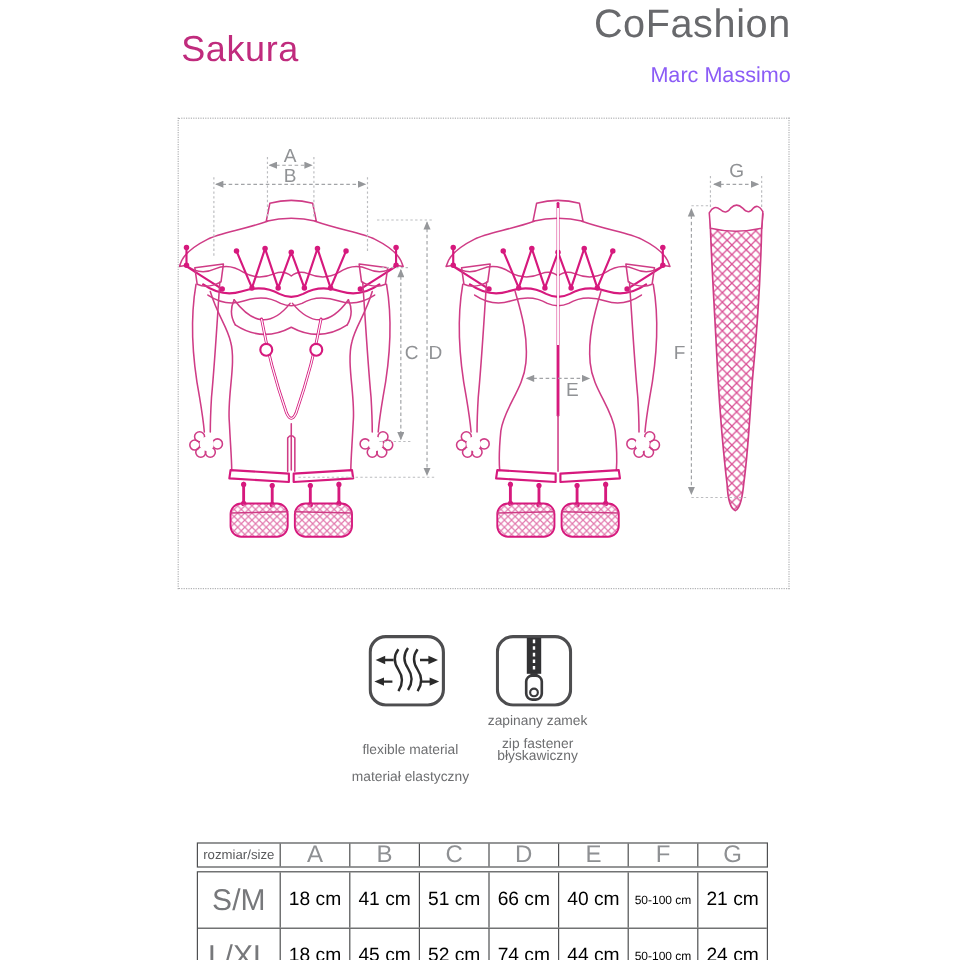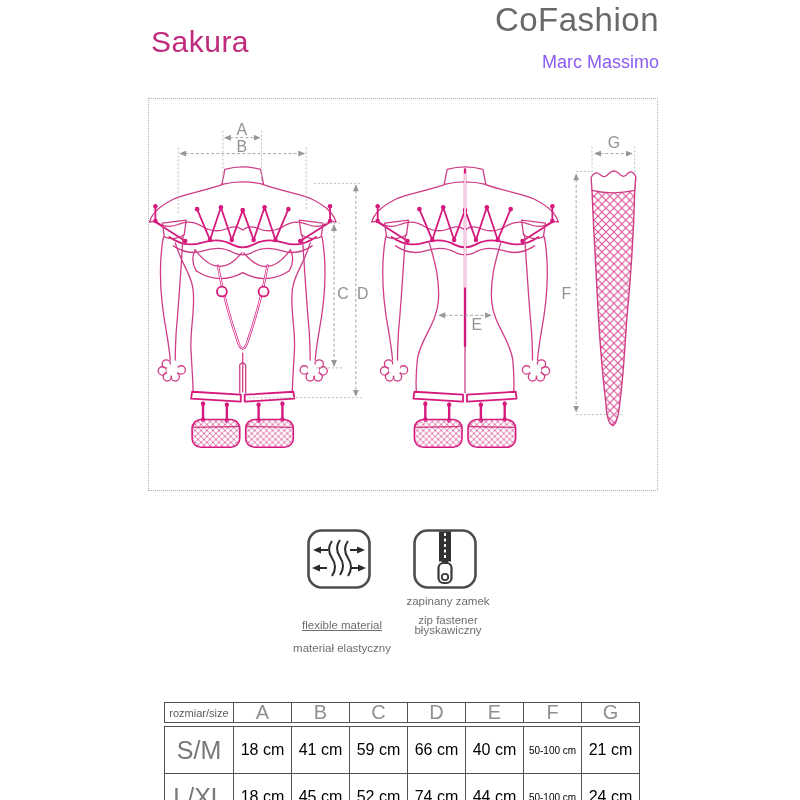--- a/index.html
+++ b/index.html
@@ -207,42 +207,42 @@
     <rect x="1.5" y="1.5" width="61" height="57" rx="13" fill="#fff" stroke="#4d4d4f" stroke-width="2.6"></rect>
     <rect x="26" y="2.5" width="12" height="30" fill="#313133"></rect>
     <line x1="32" y1="4" x2="32" y2="31" stroke="#fff" stroke-width="2" stroke-dasharray="3 2.5"></line>
     <rect x="29" y="32" width="6" height="4" fill="#313133"></rect>
     <rect x="25.5" y="34" width="13" height="20" rx="5" fill="#fff" stroke="#3a3a3c" stroke-width="2.2"></rect>
     <circle cx="32" cy="48" r="3.2" fill="#fff" stroke="#3a3a3c" stroke-width="1.8"></circle>
   </svg>
 </div>
 
 <div class="abs feature-label" style="left:257px;top:597px;margin-top:45px;">materiał elastyczny</div>
-<div class="abs feature-label" style="left:257px;top:619px;text-decoration:underline;">flexible material</div>
+<div class="abs feature-label" style="left:257px;top:619px;">flexible material</div>
 <div class="abs feature-label" style="left:363px;top:595px;">zapinany zamek</div>
 <div class="abs feature-label" style="left:363px;top:600px;margin-top:24px;">błyskawiczny</div>
 <div class="abs feature-label" style="left:363px;top:614px;">zip fastener</div>
 
 <div class="abs size-table">
   <div class="thead">
     <div class="cell">rozmiar/size</div>
     <div class="cell">A</div>
     <div class="cell">B</div>
     <div class="cell">C</div>
     <div class="cell">D</div>
     <div class="cell">E</div>
     <div class="cell">F</div>
     <div class="cell">G</div>
   </div>
   <div class="tbody">
     <div class="trow">
       <div class="cell">S/M</div>
       <div class="cell">18 cm</div>
       <div class="cell">41 cm</div>
-      <div class="cell">59 cm</div>
+      <div class="cell">51 cm</div>
       <div class="cell">66 cm</div>
       <div class="cell">40 cm</div>
       <div class="cell small">50-100 cm</div>
       <div class="cell">21 cm</div>
     </div>
     <div class="trow">
       <div class="cell">L/XL</div>
       <div class="cell">18 cm</div>
       <div class="cell">45 cm</div>
       <div class="cell">52 cm</div>

